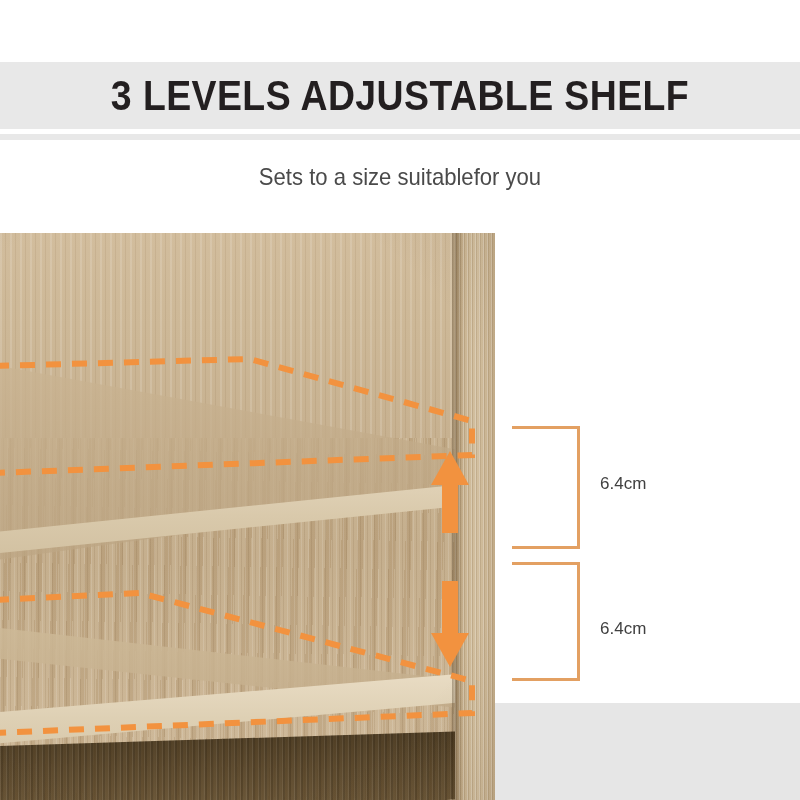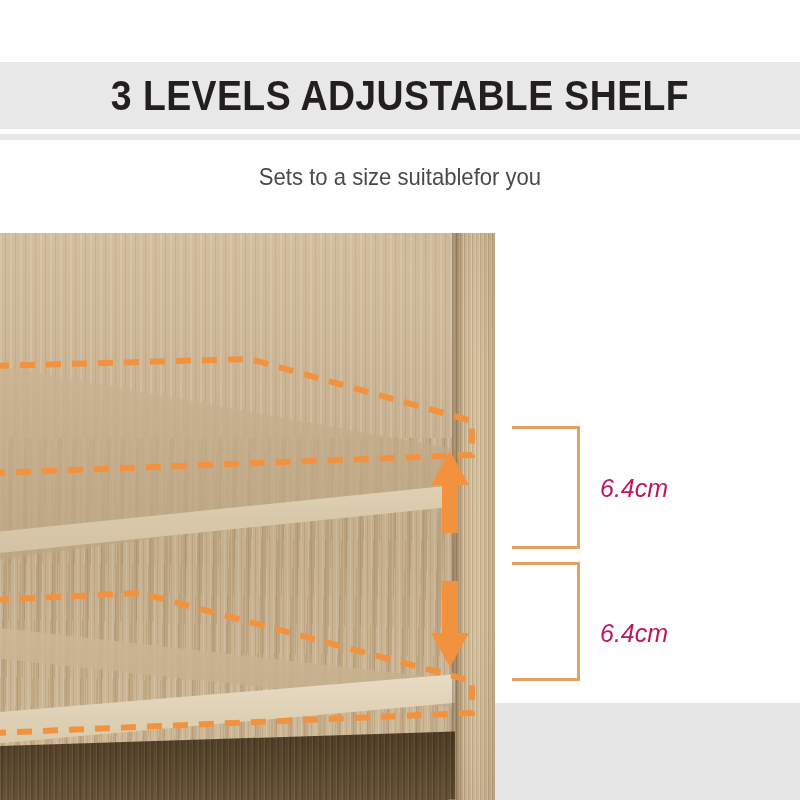--- a/index.html
+++ b/index.html
@@ -280,24 +280,23 @@
     right: 0;
     top: 0;
     width: 3px;
     height: 100%;
     background: #e3a062;
   }
 
   .dim-label {
     position: absolute;
     font-family: "Liberation Sans", sans-serif;
-    font-size: 25px;
-    color: #be185d;
+    font-size: 17px;
+    color: #404040;
     white-space: nowrap;
-    font-style: italic;
   }
 </style>
 </head>
 <body>
 
 <div id="page">
 
   <div class="header-band"></div>
   <div class="header-title">3 LEVELS ADJUSTABLE SHELF</div>
   <div class="header-rule"></div>

